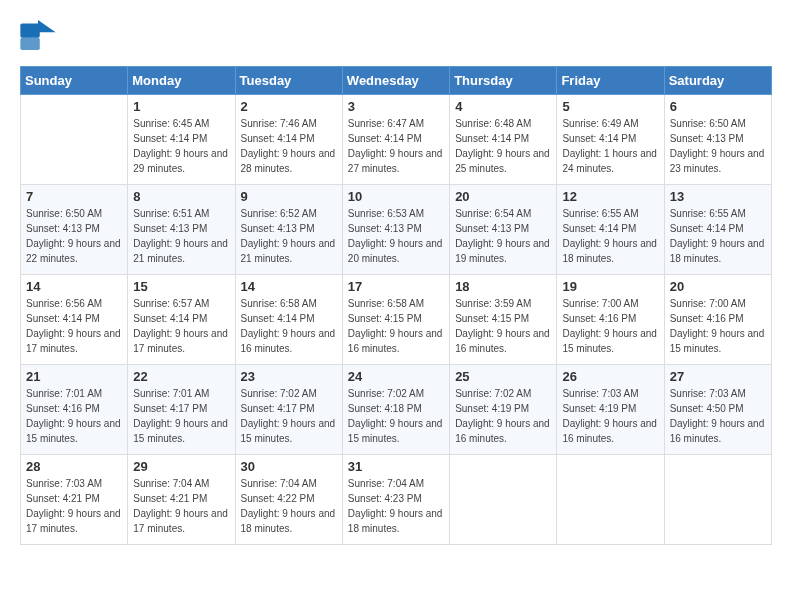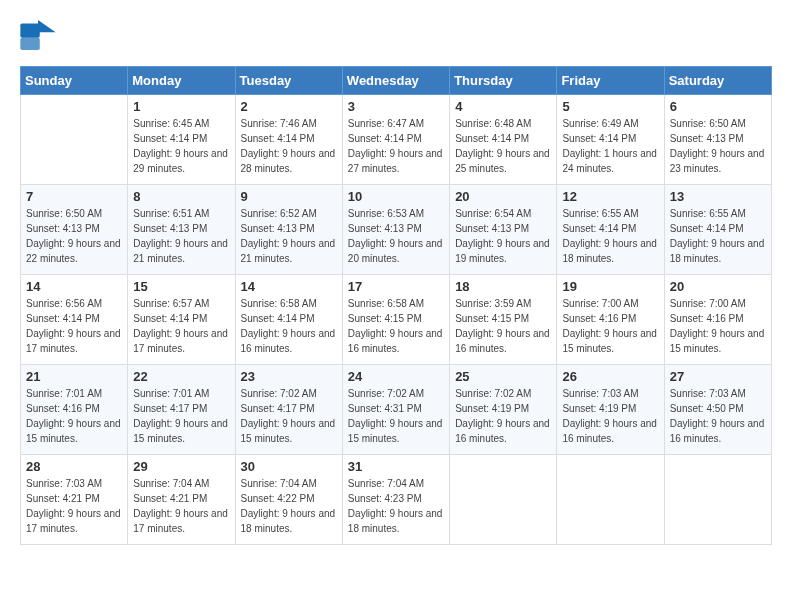--- a/index.html
+++ b/index.html
@@ -216,21 +216,21 @@
         <td>
           <span class="day-number">22</span>
           <div class="day-info"><span>Sunrise: 7:01 AM</span><br><span>Sunset: 4:17 PM</span><br><span>Daylight: 9 hours and 15 minutes.</span></div>
         </td>
         <td>
           <span class="day-number">23</span>
           <div class="day-info"><span>Sunrise: 7:02 AM</span><br><span>Sunset: 4:17 PM</span><br><span>Daylight: 9 hours and 15 minutes.</span></div>
         </td>
         <td>
           <span class="day-number">24</span>
-          <div class="day-info"><span>Sunrise: 7:02 AM</span><br><span>Sunset: 4:31 PM</span><br><span>Daylight: 9 hours and 15 minutes.</span></div>
+          <div class="day-info"><span>Sunrise: 7:02 AM</span><br><span>Sunset: 4:18 PM</span><br><span>Daylight: 9 hours and 15 minutes.</span></div>
         </td>
         <td>
           <span class="day-number">25</span>
           <div class="day-info"><span>Sunrise: 7:02 AM</span><br><span>Sunset: 4:19 PM</span><br><span>Daylight: 9 hours and 16 minutes.</span></div>
         </td>
         <td>
           <span class="day-number">26</span>
           <div class="day-info"><span>Sunrise: 7:03 AM</span><br><span>Sunset: 4:19 PM</span><br><span>Daylight: 9 hours and 16 minutes.</span></div>
         </td>
         <td>

